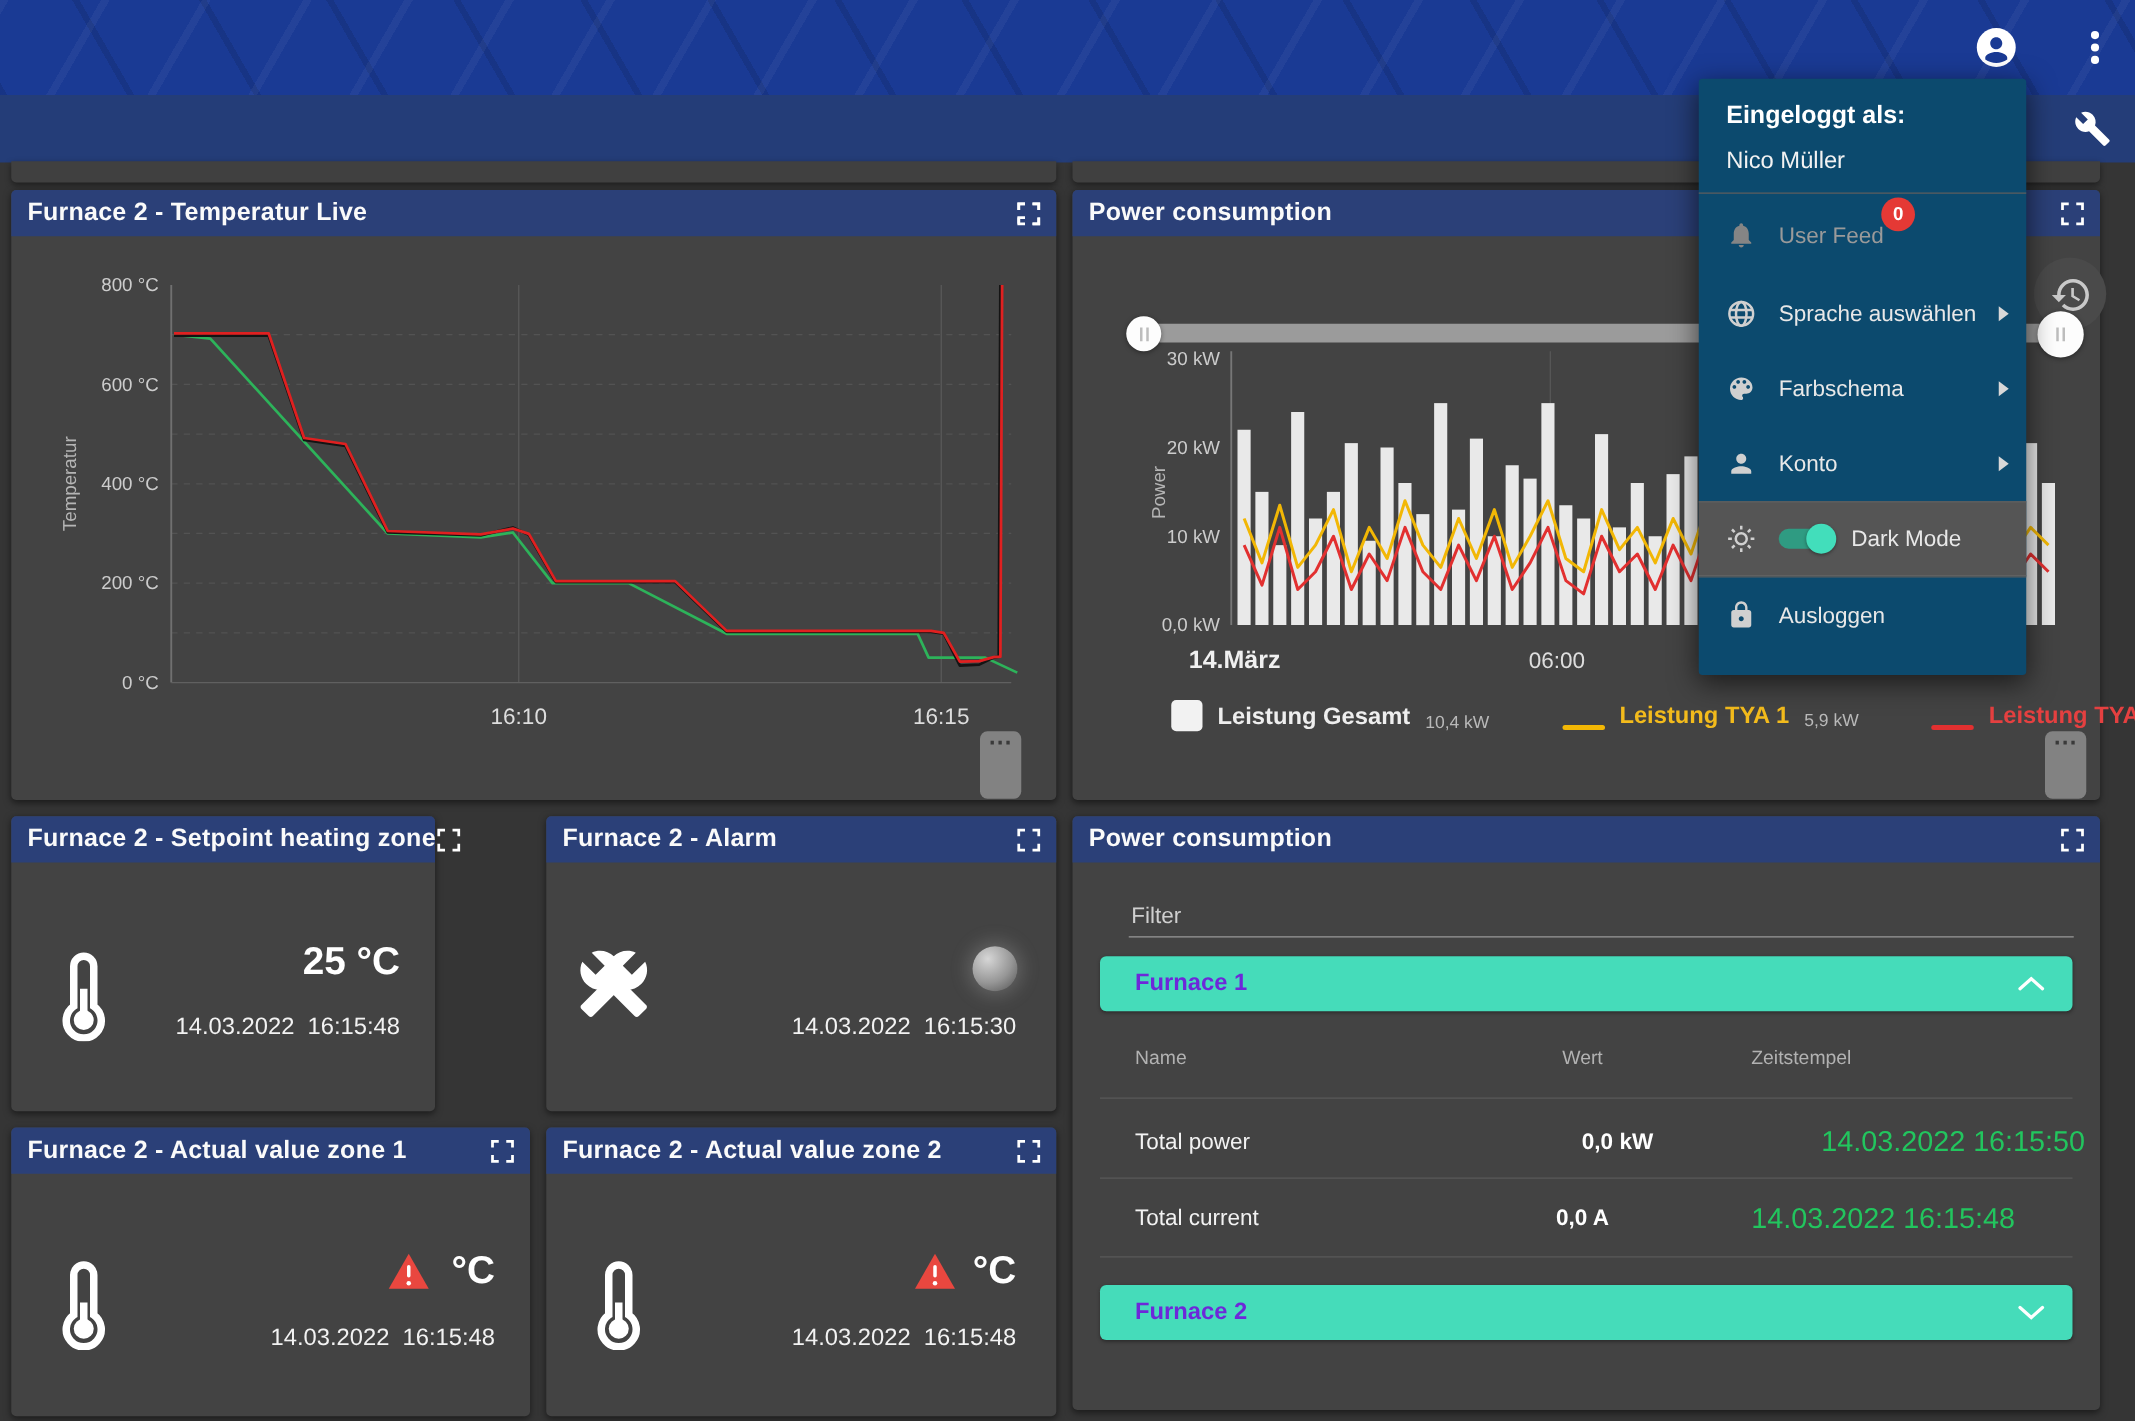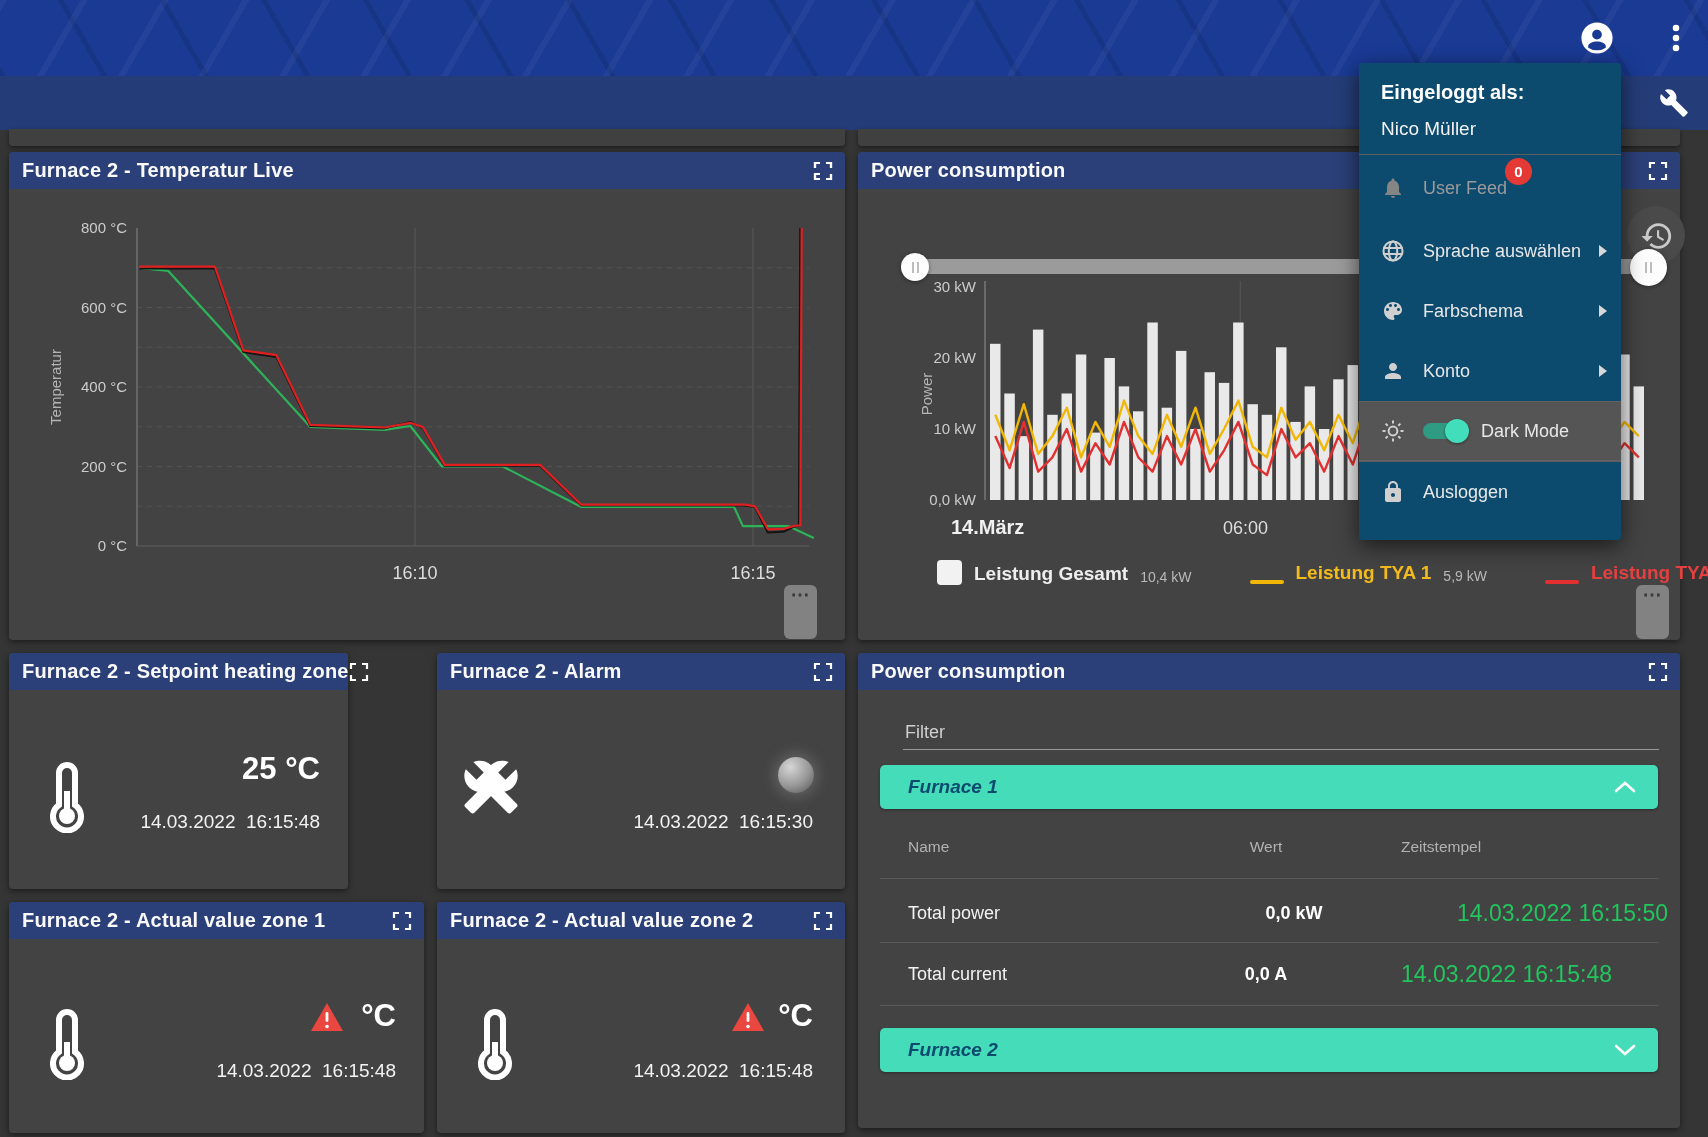--- a/index.html
+++ b/index.html
@@ -26,21 +26,21 @@
   .orb{position:absolute;width:36px;height:36px;border-radius:50%;
        background:radial-gradient(circle at 34% 28%,#d6d6d6,#969696 55%,#575757 95%);
        box-shadow:0 0 14px 4px rgba(190,190,190,.25);}
   
   .filter-input{position:absolute;left:45px;top:62px;width:752px;height:32px;background:transparent;border:none;
                 border-bottom:1px solid #999;color:#eee;font-size:18px;font-family:"Liberation Sans",sans-serif;outline:none;}
   .filter-input::placeholder{color:#cfcfcf;opacity:1;}
   .groupbar{position:absolute;left:22px;width:778px;height:44px;background:#45dcba;border-radius:5px;
             display:flex;align-items:center;justify-content:space-between;padding:0 22px 0 28px;box-sizing:border-box;cursor:pointer;
             box-shadow:0 1px 3px rgba(0,0,0,.35);}
-  .groupbar .glabel{color:#0c4a6e;font-size:19px;font-weight:700;font-style:italic;}
+  .groupbar .glabel{color:#6d28d9;font-size:19px;font-weight:700;}
   .trow{position:absolute;left:0;width:822px;display:grid;grid-template-columns:273px 170px auto;
         padding-left:50px;box-sizing:border-box;align-items:center;}
   .trow .c-name{color:#f2f2f2;font-size:18px;}
   .trow .c-wert{color:#ffffff;font-size:18px;font-weight:700;text-align:center;}
   .trow .c-zeit{color:#22c55e;font-size:23px;padding-left:50px;}
   .trow.thead .c-name,.trow.thead .c-wert,.trow.thead .c-zeit{color:#b2b2b2;font-size:15.5px;font-weight:400;}
   .tdiv{position:absolute;left:22px;width:778px;height:1px;background:#5a5a5a;}
   
   .slider-track{position:absolute;left:915px;top:259px;width:736px;height:15px;background:#9b9b9b;border-radius:8px;}
   .slider-handle{position:absolute;border-radius:50%;background:#fdfdfd;box-shadow:0 1px 4px rgba(0,0,0,.4);

